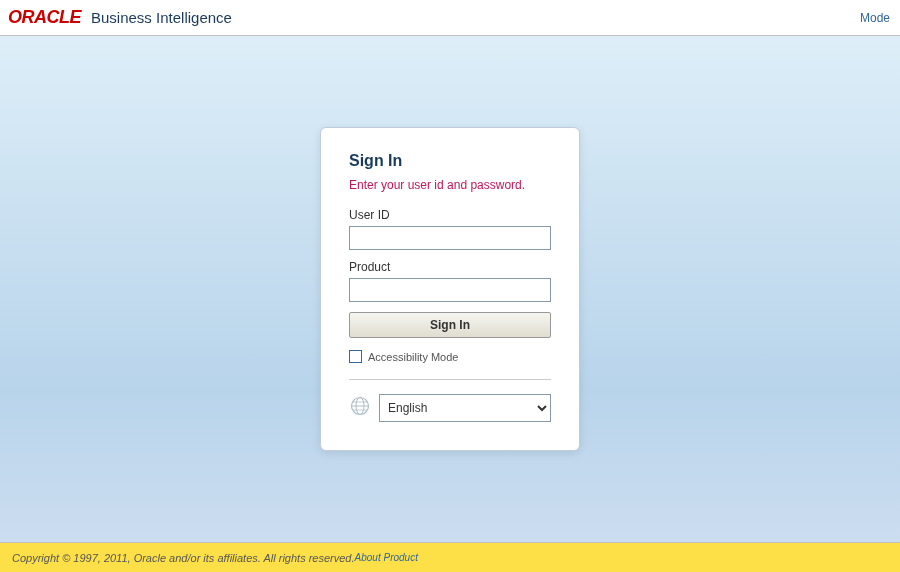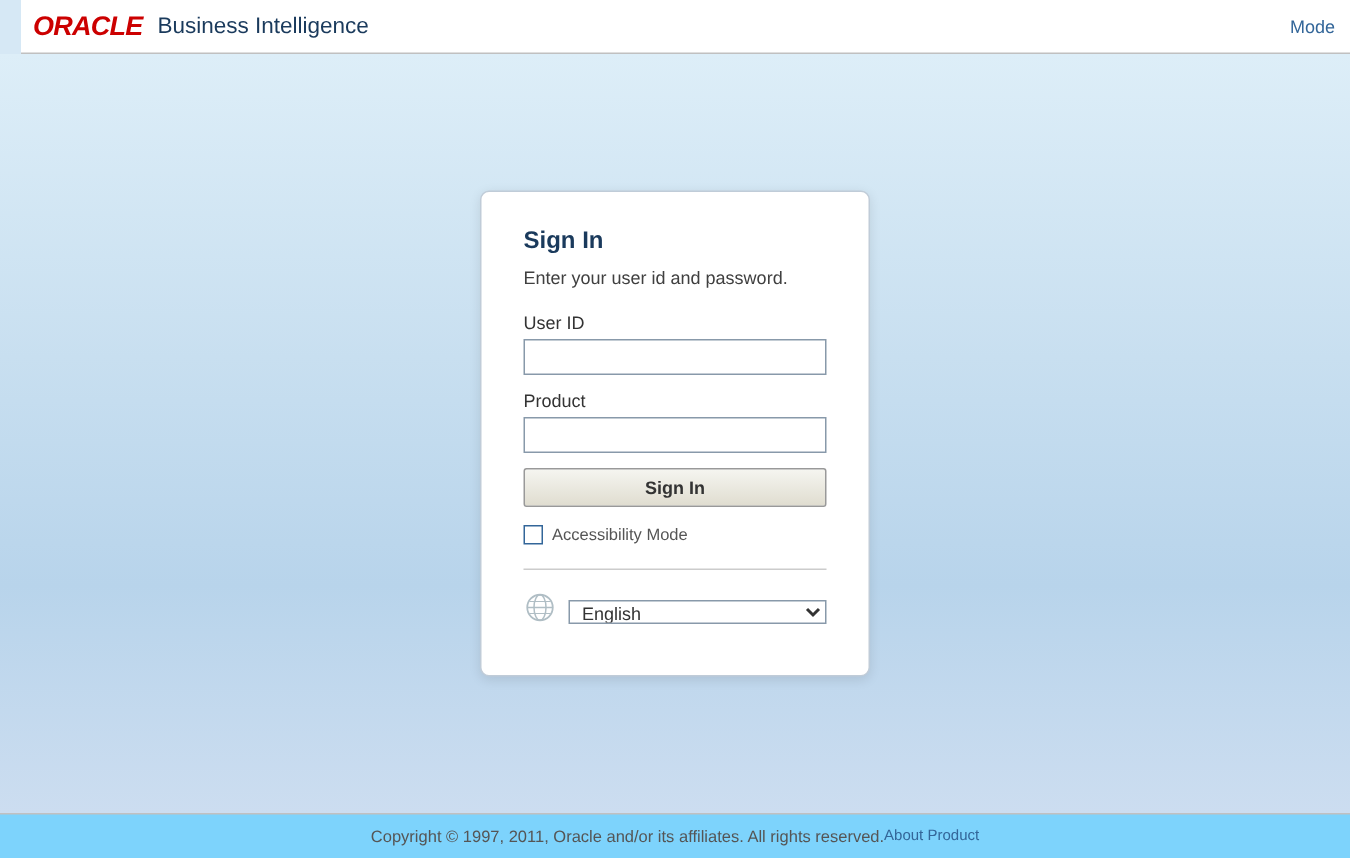--- a/index.html
+++ b/index.html
@@ -22,21 +22,20 @@
     
     .header {
       background: #ffffff;
       border-bottom: 1px solid #c0c0c0;
       height: 36px;
       display: flex;
       align-items: center;
       justify-content: space-between;
       padding: 0 10px 0 8px;
       flex-shrink: 0;
-      margin-left: 14px;
     }
 
     .header-left {
       display: flex;
       align-items: center;
       gap: 6px;
     }
 
     .oracle-logo {
       font-size: 18px;
@@ -82,21 +81,21 @@
 
     .signin-title {
       font-size: 16px;
       font-weight: bold;
       color: #1a3a5c;
       margin-bottom: 8px;
     }
 
     .signin-subtitle {
       font-size: 12px;
-      color: #404040;
+      color: #be185d;
       margin-bottom: 16px;
     }
 
     .form-label {
       font-size: 12px;
       color: #333;
       margin-bottom: 4px;
       display: block;
     }
 
@@ -162,39 +161,40 @@
     }
 
     .globe-icon {
       color: #aab8c4;
       font-size: 20px;
       flex-shrink: 0;
     }
 
     .language-select {
       flex: 1;
-      height: 16px;
+      height: 28px;
       border: 1px solid #8899aa;
       background: #ffffff;
       font-size: 12px;
       padding: 0 4px;
       cursor: pointer;
       color: #333;
     }
 
     
     .footer {
-      background: #7dd3fc;
+      background: #fde047;
       border-top: 1px solid #c0c0c0;
       height: 30px;
       display: flex;
       align-items: center;
-      justify-content: center;
+      justify-content: flex-start;
       padding: 0 12px;
       flex-shrink: 0;
+      font-style: italic;
     }
 
     .footer-copyright {
       font-size: 11px;
       color: #555;
     }
 
     .footer-about {
       font-size: 10px;
       color: #336699;

